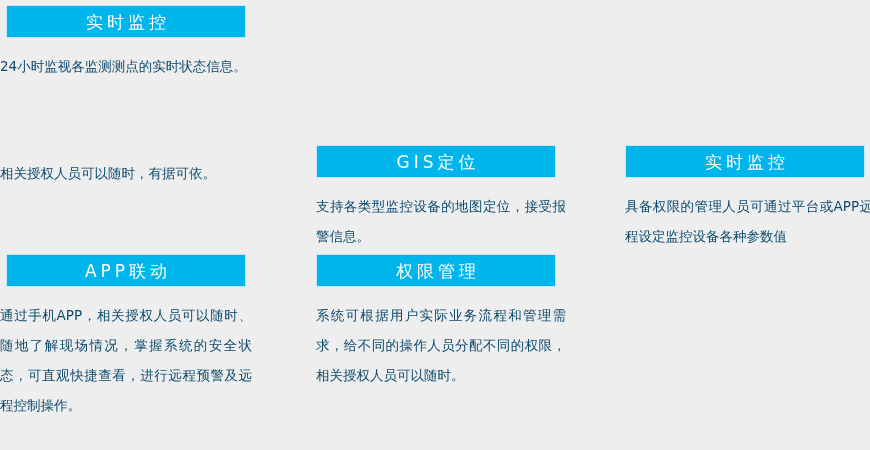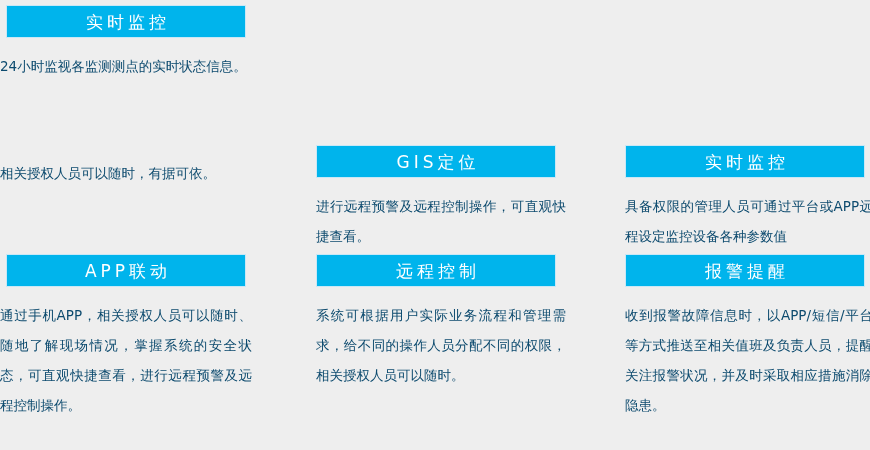--- a/index.html
+++ b/index.html
@@ -79,36 +79,32 @@
   </div>
 
 
 
   <div class="card col-0 row-1">
     <div class="card-body">相关授权人员可以随时，有据可依。</div>
   </div>
 
   <div class="card col-1 row-1">
     <div class="card-header">GIS定位</div>
-    <div class="card-body">进行远程预警及远程控制操作，可直观快捷查看。</div>
+    <div class="card-body">支持各类型监控设备的地图定位，接受报警信息。</div>
   </div>
 
   <div class="card col-2 row-1">
     <div class="card-header">实时监控</div>
     <div class="card-body">具备权限的管理人员可通过平台或APP远程设定监控设备各种参数值</div>
   </div>
 
   <div class="card col-0 row-2">
     <div class="card-header">APP联动</div>
     <div class="card-body">通过手机APP，相关授权人员可以随时、随地了解现场情况，掌握系统的安全状态，可直观快捷查看，进行远程预警及远程控制操作。</div>
   </div>
 
   <div class="card col-1 row-2">
-    <div class="card-header">远程控制</div>
+    <div class="card-header">权限管理</div>
     <div class="card-body">系统可根据用户实际业务流程和管理需求，给不同的操作人员分配不同的权限，相关授权人员可以随时。</div>
   </div>
 
-  <div class="card col-2 row-2">
-    <div class="card-header">报警提醒</div>
-    <div class="card-body">收到报警故障信息时，以APP/短信/平台等方式推送至相关值班及负责人员，提醒关注报警状况，并及时采取相应措施消除隐患。</div>
-  </div>
 
 </div>
 
 </body></html>

